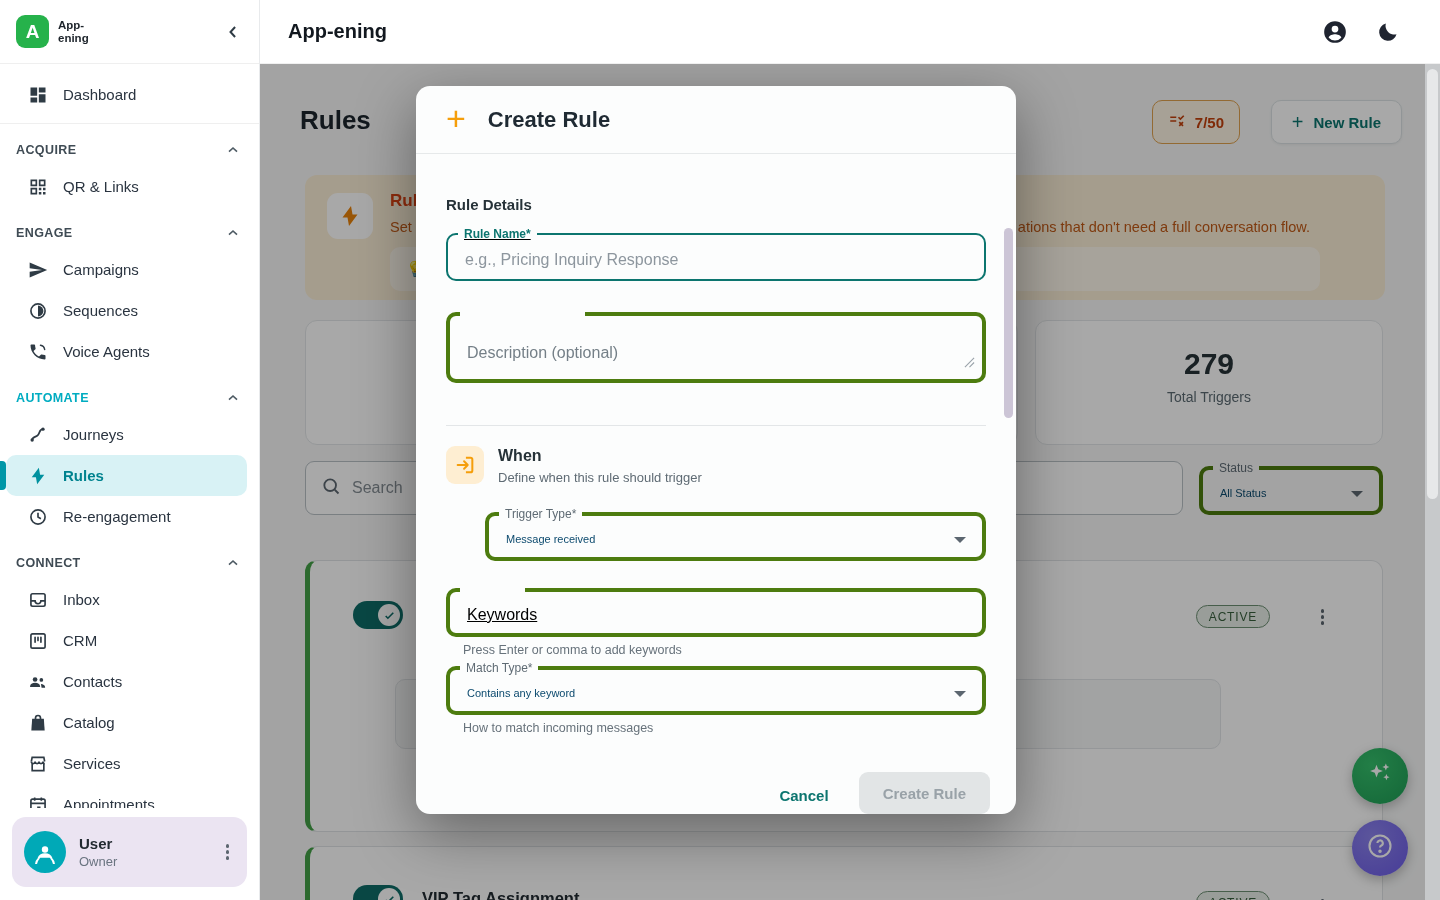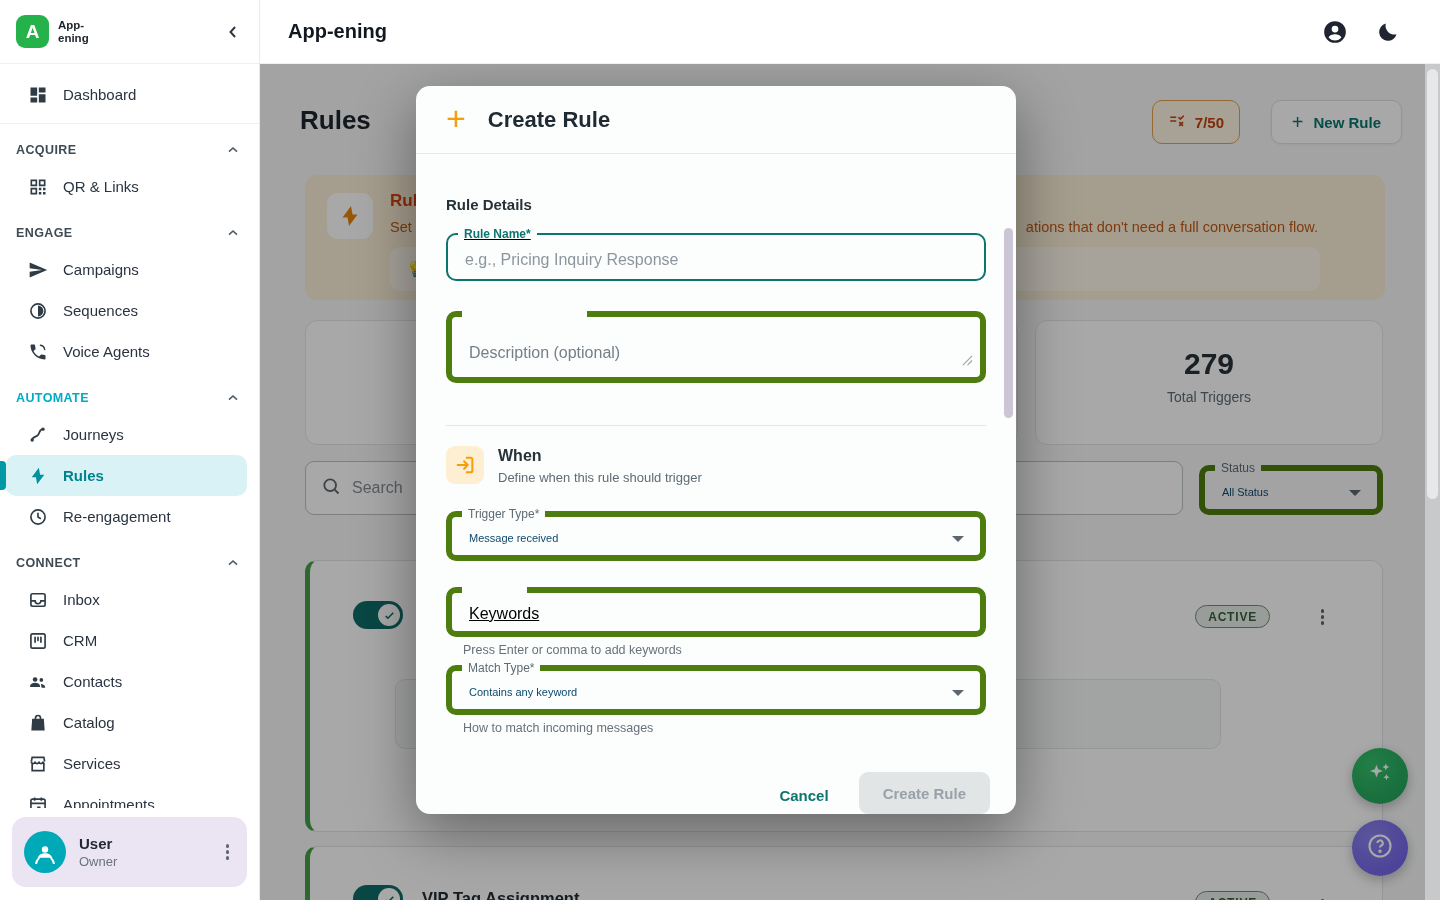--- a/index.html
+++ b/index.html
@@ -43,52 +43,52 @@
   .limit-badge { position:absolute; right:200px; top:36px; height:44px; border:1.5px solid #dfa14e; background:#fdf4e4; border-radius:10px; display:flex; align-items:center; gap:9px; padding:0 15px; color:#c2410c; font-weight:700; font-size:15px; cursor:pointer; }
   .limit-badge svg { color:#c2410c; }
   .newrule-btn { position:absolute; right:38px; top:36px; height:44px; border:1px solid #dde3e5; background:#fff; border-radius:10px; display:flex; align-items:center; gap:10px; padding:0 20px; color:#0c756f; font-weight:600; font-size:15px; box-shadow:0 1px 3px rgba(0,0,0,.06); cursor:pointer; }
   .newrule-btn .plus { font-size:20px; font-weight:400; }
 
   .banner { position:absolute; left:45px; right:55px; top:111px; height:125px; background:#fbeed6; border-radius:12px; }
   .banner-bolt { position:absolute; left:22px; top:18px; width:46px; height:46px; background:#fff; border-radius:11px; display:flex; align-items:center; justify-content:center; color:#e8830c; }
   .banner-title { position:absolute; left:85px; top:16px; font-size:17px; font-weight:800; color:#d84315; }
   .banner-sub { position:absolute; left:85px; right:63px; top:44px; height:20px; font-size:14.5px; color:#c05a17; }
   .banner-sub .frag-start { position:absolute; left:0; top:0; }
-  .banner-sub .frag-end { position:absolute; right:4px; top:0; }
+  .banner-sub .frag-end { position:absolute; right:12px; top:0; }
   .banner-tip { position:absolute; left:85px; right:65px; top:72px; height:44px; background:rgba(255,255,255,.55); border-radius:10px; display:flex; align-items:center; padding:0 16px; font-size:15px; }
 
   .stats { position:absolute; left:45px; top:256px; display:grid; grid-template-columns:348px 348px 348px; gap:17px; }
   .stat-card { height:125px; background:#fff; border:1px solid #e3e6e8; border-radius:12px; text-align:center; padding-top:26px; }
   .stat-value { font-size:30px; font-weight:800; color:#263238; }
   .stat-label { font-size:14px; color:#5c6b73; margin-top:8px; }
 
   .filter-row { position:absolute; left:45px; right:57px; top:397px; height:54px; }
   .search-box { position:absolute; left:0; width:878px; height:54px; background:#fff; border:1px solid #b9c1c6; border-radius:9px; display:flex; align-items:center; gap:11px; padding:0 15px; }
   .search-box svg { color:#5c6670; }
   .search-box input { border:none; outline:none; background:transparent; font-size:16px; color:#1f2937; width:100%; font-family:inherit; }
   .search-box input::placeholder { color:#848d94; }
 
-  fieldset.fld { position:relative; border:6px solid #4d7c0f; border-radius:10px; min-width:0; background:transparent; }
+  fieldset.fld { position:relative; border:4px solid #4d7c0f; border-radius:10px; min-width:0; background:transparent; }
   fieldset.fld legend { margin-left:10px; padding:0 6px; font-size:12px; color:#5f6b74; line-height:14px; }
   fieldset.fld legend .ghost { visibility:hidden; }
   fieldset.fld.focused { border:2px solid #0c756f;text-decoration:underline; }
   fieldset.fld.focused legend { color:#0c756f; font-weight:600; }
   .fld-value { position:absolute; left:17px; top:50%; transform:translateY(-50%); font-size:11px; color:#0c4a6e; white-space:nowrap; }
   .fld-caret { position:absolute; right:16px; top:50%; margin-top:-2px; width:0; height:0; border-left:6px solid transparent; border-right:6px solid transparent; border-top:6px solid #5c6670; }
   .fld input.fld-input { position:absolute; left:0; top:0; width:100%; height:100%; border:none; outline:none; background:transparent; padding:0 17px; font-size:16px; color:#1f2937; font-family:inherit; }
   .fld input.fld-input::placeholder { color:#8d969e; }
 
   .status-fld { position:absolute; left:894px; width:184px; height:54px; background:#fff; cursor:pointer; }
 
   .rule-card { position:absolute; left:45px; right:57px; background:#fff; border:1px solid #e0e3e5; border-left:5px solid #43a047; border-radius:12px; }
   .rule-card.c1 { top:496px; height:272px; }
   .rule-card.c2 { top:782px; height:140px; }
   .toggle { position:absolute; left:43px; width:50px; height:28px; border-radius:14px; background:#0e6d68; cursor:pointer; }
   .toggle .knob { position:absolute; right:3px; top:3px; width:22px; height:22px; border-radius:50%; background:#fff; display:flex; align-items:center; justify-content:center; color:#0e6d68; }
-  .chip-active { position:absolute; right:112px; height:23px; border:1px solid #6d8f73; background:#e9efe9; color:#375e3c; border-radius:12px; font-size:12px; font-weight:700; letter-spacing:.8px; display:flex; align-items:center; padding:0 12px; }
+  .chip-active { position:absolute; right:112px; height:23px; border:1px solid #6d8f73; background:#e9efe9; color:#375e3c; border-radius:12px; font-size:12px; font-weight:400; letter-spacing:.8px; display:flex; align-items:center; padding:0 12px; }
   .card-kebab { position:absolute; right:52px; }
   .preview-box { position:absolute; left:85px; right:161px; top:118px; height:70px; background:#f6f7f8; border:1px solid #e2e6e8; border-radius:10px; }
   .card-title { position:absolute; left:112px; font-size:16.5px; font-weight:700; color:#232c33; }
 
   .fab { position:absolute; width:56px; height:56px; border-radius:50%; display:flex; align-items:center; justify-content:center; color:#fff; cursor:pointer; box-shadow:0 4px 12px rgba(0,0,0,.25); }
   .fab.green { right:32px; top:684px; background:radial-gradient(circle at 35% 30%, #35c06c, #1f9d55); }
   .fab.purple { right:32px; top:756px; background:radial-gradient(circle at 35% 30%, #8b82ec, #6c5ce7); }
 
   
   .backdrop { position:absolute; left:260px; right:0; top:64px; bottom:0; background:rgba(0,0,0,.34); z-index:40; }
@@ -105,21 +105,21 @@
   .rule-details-heading { margin-top:42px; font-size:15px; font-weight:800; color:#263238; }
   .f-rulename { margin-top:14px; height:54px; }
   .f-desc { margin-top:26px; height:76px; }
   .f-desc .inner-label { position:absolute; left:17px; top:23px; font-size:16px; color:#747f87; }
   .resize-grip { position:absolute; right:7px; bottom:7px; color:#9aa3aa; }
   .body-divider { height:1px; background:#e3e6e8; margin-top:42px; }
   .when-row { margin-top:20px; display:flex; gap:14px; }
   .when-iconbox { width:38px; height:38px; border-radius:9px; background:#feeed2; display:flex; align-items:center; justify-content:center; color:#f59e0b; flex:0 0 auto; }
   .when-title { font-size:16px; font-weight:800; color:#263238; margin-top:1px; }
   .when-sub { font-size:13px; color:#5f6b74; margin-top:5px; }
-  .f-trigger { margin-top:22px; height:54px; cursor:pointer; }
+  .f-trigger { margin-top:22px; height:54px; cursor:pointer;margin-left:39px; }
   .f-keywords { margin-top:22px; height:54px; }
   .f-keywords .inner-label { position:absolute; left:17px; top:50%; transform:translateY(-50%); font-size:16px; color:#000000;text-decoration:underline; }
   .helper { font-size:12.5px; color:#67727b; margin:6px 0 0 17px; }
   .f-match { margin-top:4px; height:54px; cursor:pointer; }
   .modal-foot { position:absolute; left:0; right:0; bottom:0; height:68px; display:flex; align-items:flex-end; justify-content:flex-end; gap:14px; padding-right:26px; }
   .btn-cancel { background:none; border:none; color:#0c756f; font-size:15px; font-weight:600; padding:10px 16px; cursor:pointer; font-family:inherit; border-radius:8px; }
   .btn-submit { background:#e2e5e6; border:none; color:#99a2a8; font-size:15px; font-weight:600; height:42px; padding:0 24px; border-radius:9px; font-family:inherit; }
 </style>
 </head>
 <body>

